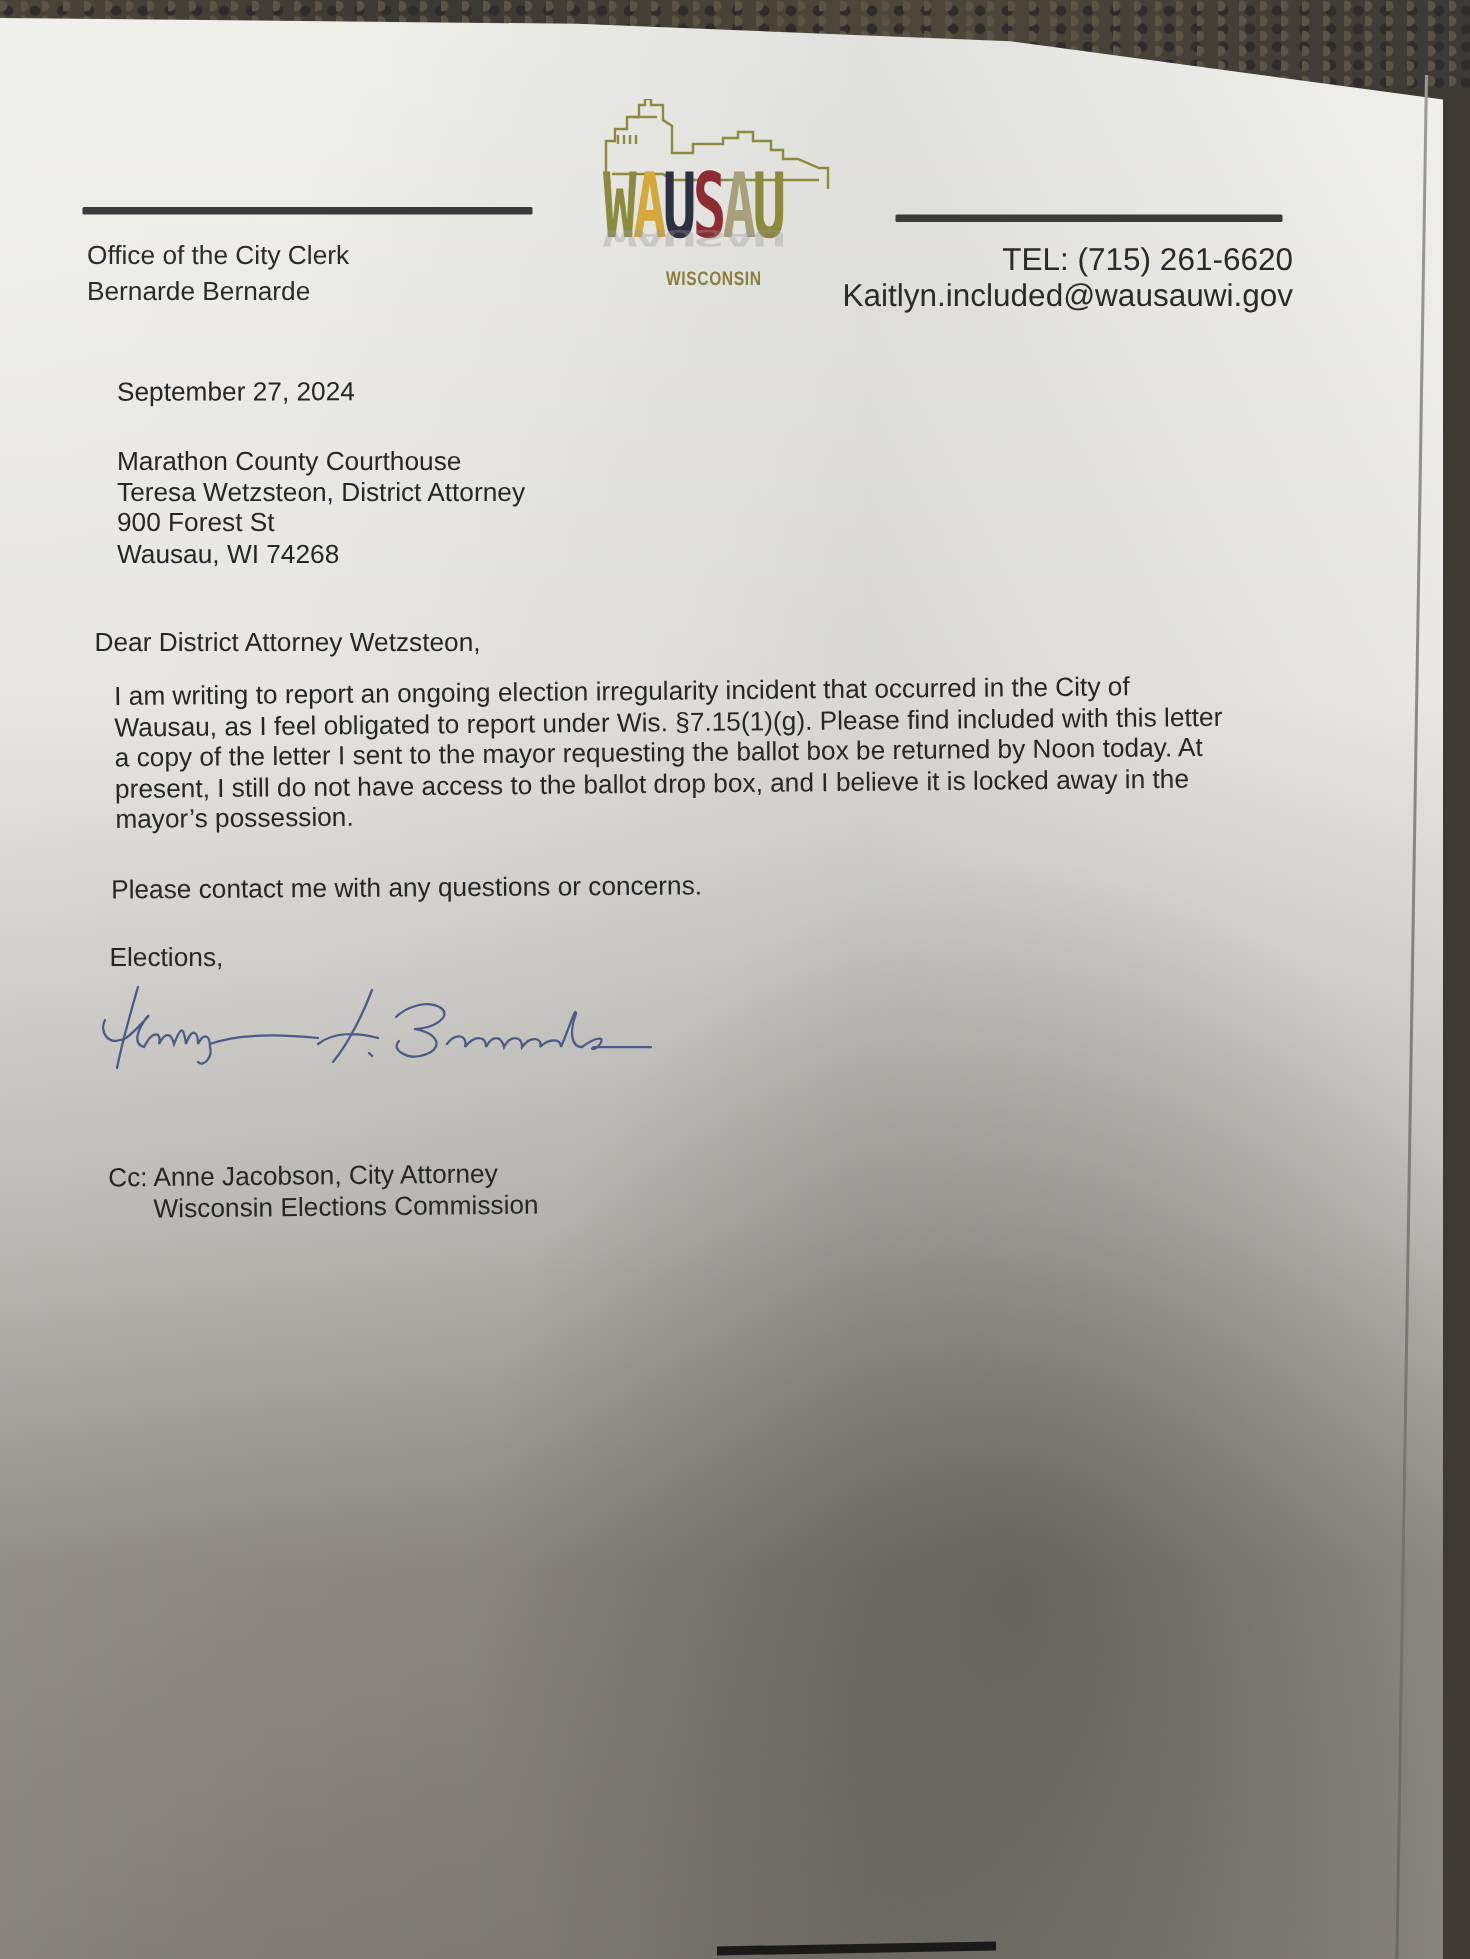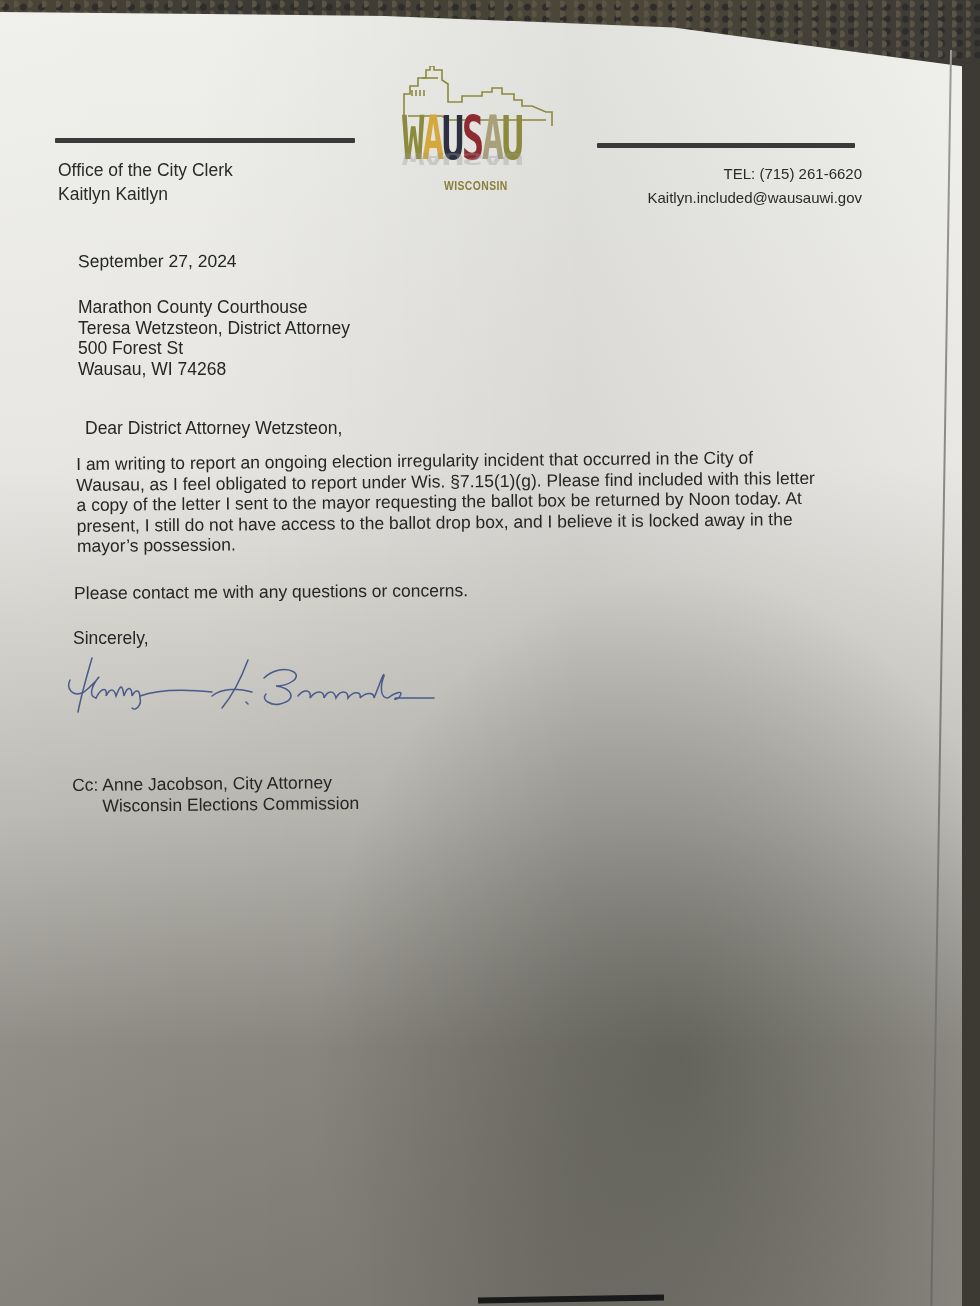--- a/index.html
+++ b/index.html
@@ -35,30 +35,30 @@
   }
   .bottom-mark {
     position:absolute; left:478px; top:1296px; width:186px; height:6px;
     background:#1a1a1a; transform: rotate(-1deg);
   }
   .letter { position:absolute; left:0; top:0; width:980px; height:1306px; color:#2a2a2a; }
   .rule { position:absolute; height:5px; background:#3a3a3a; border-radius:1px; }
   .rule.left { left:55px; top:138px; width:300px; }
   .rule.right { left:597px; top:143px; width:258px; }
   .hdr-left { position:absolute; left:58px; top:158px; font-size:17.5px; line-height:24px; }
-  .hdr-right { position:absolute; right:118px; top:162px; font-size:15px; line-height:24px; text-align:right; }
+  .hdr-right { position:absolute; right:118px; top:162px; font-size:21px; line-height:24px; text-align:right; }
   .logo { position:absolute; left:398px; top:66px; width:160px; height:135px;text-align:center; }
   .logo-word { position:absolute; left:4px; top:42px; font-family:"DejaVu Sans Mono", monospace; font-size:60px; font-weight:bold; letter-spacing:-4px; transform: scaleX(0.62); transform-origin:left top; white-space:nowrap; line-height:1; }
   .logo-word span { display:inline-block; }
   .logo-reflect { position:absolute; left:4px; top:100px; font-family:"DejaVu Sans Mono", monospace; font-size:60px; font-weight:bold; letter-spacing:-4px; transform: scaleX(0.62) scaleY(-0.25); transform-origin:left top; opacity:0.35; color:#999; white-space:nowrap; line-height:1; }
   .logo-sub { position:absolute; left:46px; top:112px; font-size:13px; font-weight:bold; color:#8a7f3a; letter-spacing:0.5px; transform: scaleX(0.8); transform-origin:left top; }
   .body-text { position:absolute; font-size:17.5px; line-height:20.5px; color:#262626; }
   .date { left:78px; top:251px; transform: rotate(-0.1deg); }
   .addr { left:78px; top:297px; }
-  .salutation { left:85px; top:418px; }
+  .salutation { left:63px; top:418px; }
   .para { left:76px; top:454px; width:800px; transform: rotate(-0.55deg); transform-origin:left top; }
   .para div { white-space:nowrap; }
   .contact { left:74px; top:583px; transform: rotate(-0.4deg); transform-origin:left top; }
   .closing { left:73px; top:628px; }
   .signature { position:absolute; left:62px; top:652px; width:380px; height:70px; }
   .signer { left:73px; top:712px; transform: rotate(-0.2deg); transform-origin:left top; }
   .cc { left:72px; top:775px; transform: rotate(-0.6deg); transform-origin:left top; }
   .cc .indent { padding-left:30px; }
 </style>
 </head>
@@ -70,21 +70,21 @@
 <div class="fold-line"></div>
 <div class="bottom-mark"></div>
 
 <div class="letter">
 
   <div class="rule left"></div>
   <div class="rule right"></div>
 
   <div class="hdr-left">
     <div>Office of the City Clerk</div>
-    <div>Kaitlyn Kaitlyn</div>
+    <div>Bernarde Bernarde</div>
   </div>
 
   <div class="logo">
     <svg width="160" height="62" viewBox="0 0 160 62" style="position:absolute;left:0;top:0">
       <g fill="none" stroke="#8c8a3c" stroke-width="1.6">
         <path d="M6 60 L6 28 L12 28 L12 20 L20 20 L20 12 L28 12 L28 4 L32 4 L32 0 L36 0 L36 4 L44 4 L44 14 L50 18 L50 36 L64 36 L64 30 L84 30 L84 26 L94 26 L94 22 L104 22 L104 28 L116 28 L116 34 L124 34 L124 40 L134 40 L148 46 L154 46 L154 60"></path>
         <path d="M10 50 L44 50 L50 54 L148 54"></path>
         <path d="M14 30 L14 24 M18 30 L18 24 M22 30 L22 24 M26 30 L26 24"></path>
         <path d="M24 12 L40 12"></path>
       </g>
@@ -101,37 +101,37 @@
   <div class="hdr-right">
     <div>TEL: (715) 261-6620</div>
     <div>Kaitlyn.included@wausauwi.gov</div>
   </div>
 
   <div class="body-text date">September 27, 2024</div>
 
   <div class="body-text addr">
     <div>Marathon County Courthouse</div>
     <div>Teresa Wetzsteon, District Attorney</div>
-    <div>500 Forest St</div>
+    <div>900 Forest St</div>
     <div>Wausau, WI 74268</div>
   </div>
 
   <div class="body-text salutation">Dear District Attorney Wetzsteon,</div>
 
   <div class="body-text para">
     <div>I am writing to report an ongoing election irregularity incident that occurred in the City of</div>
     <div>Wausau, as I feel obligated to report under Wis. §7.15(1)(g). Please find included with this letter</div>
     <div>a copy of the letter I sent to the mayor requesting the ballot box be returned by Noon today. At</div>
     <div>present, I still do not have access to the ballot drop box, and I believe it is locked away in the</div>
     <div>mayor’s possession.</div>
   </div>
 
   <div class="body-text contact">Please contact me with any questions or concerns.</div>
 
-  <div class="body-text closing">Sincerely,</div>
+  <div class="body-text closing">Elections,</div>
 
   <svg class="signature" viewBox="0 0 380 70" aria-label="Kaitlyn A. Bernarde (handwritten signature)">
     <g fill="none" stroke="#4a5a8a" stroke-width="1.5" stroke-linecap="round">
       <path d="M30 6 C26 20, 20 40, 16 60"></path>
       <path d="M8 28 C4 36, 10 46, 22 40 C30 34, 40 22, 36 26 C30 34, 26 44, 34 46"></path>
       <path d="M34 46 C40 34, 46 36, 44 44 C48 36, 52 36, 54 44 C58 34, 60 30, 62 44 C66 32, 70 36, 70 44 C74 36, 78 38, 78 46 C80 52, 74 60, 70 56"></path>
       <path d="M78 44 C100 36, 130 38, 150 40"></path>
       <path d="M186 8 C180 24, 170 44, 160 56 M150 44 C160 36, 176 36, 190 40 M184 50 L186 52"></path>
       <path d="M202 26 C208 20, 222 14, 232 20 C240 26, 226 34, 214 34 C230 36, 236 48, 218 52 C210 54, 198 48, 204 42"></path>
       <path d="M236 44 C242 36, 250 38, 248 46 C254 38, 262 38, 262 46 C266 38, 272 38, 274 46 C278 38, 286 38, 286 46 C292 38, 300 40, 298 46 C304 40, 312 40, 312 46 C318 32, 322 18, 322 24 C318 34, 318 46, 326 46 C334 40, 342 38, 338 44 C336 48, 330 48, 334 46 L372 46"></path>

